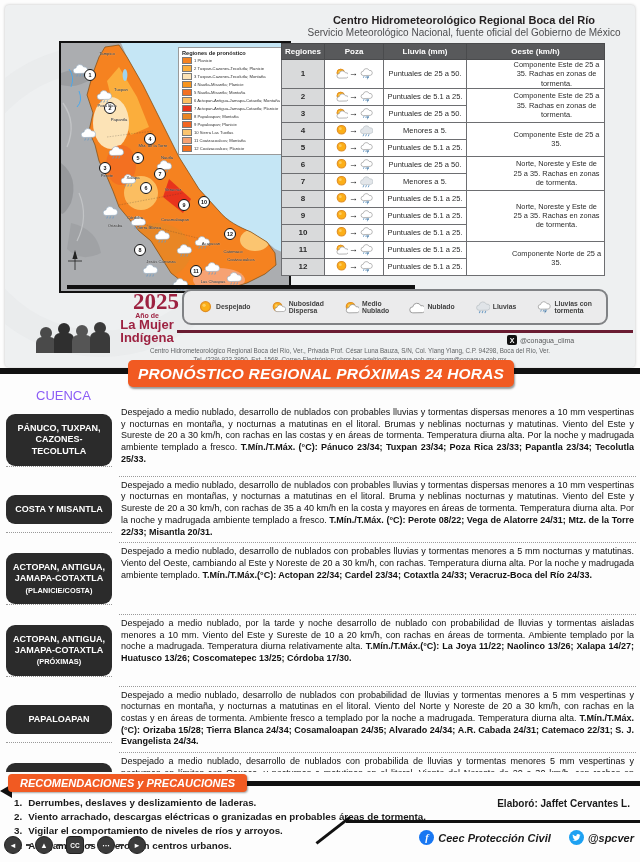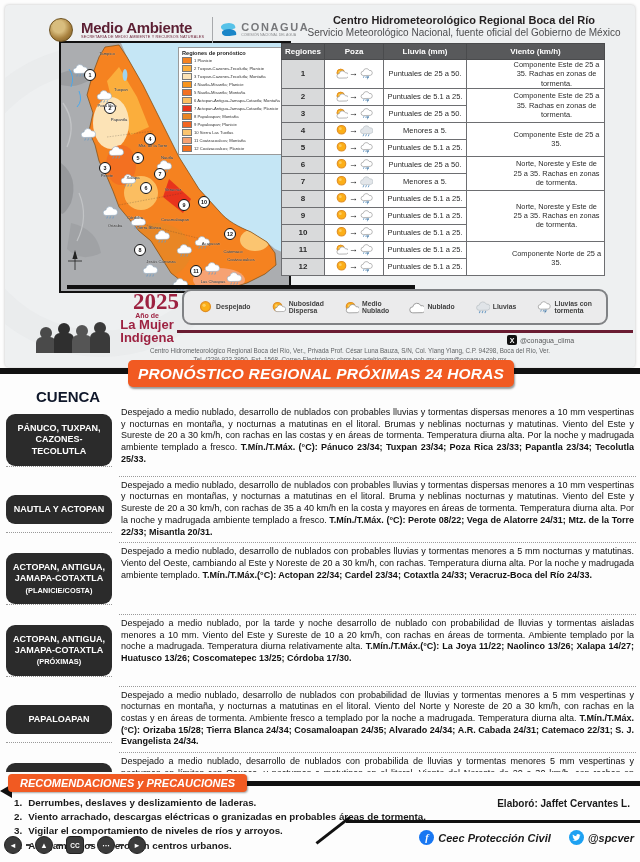--- a/index.html
+++ b/index.html
@@ -81,21 +81,21 @@
     font-weight:bold;display:flex;align-items:center;justify-content:center;}
   .x-handle{font-size:7px;color:#58595b;}
   .addr{position:absolute;left:110px;top:341px;width:470px;text-align:center;font-size:6.3px;
     color:#616365;line-height:1.5;z-index:3;}
   
   .black-line2{position:absolute;left:0;top:368px;width:640px;height:6px;background:#111;}
   .main-banner{position:absolute;left:128px;top:360px;width:386px;height:27px;background:#f15a22;
     border-radius:5px;display:flex;align-items:center;justify-content:center;z-index:4;
     box-shadow:1px 2px 2px rgba(0,0,0,.4);}
   .main-banner span{color:#fff;font-size:15.5px;font-weight:bold;font-style:italic;letter-spacing:.2px;}
-  .cuenca-h{position:absolute;left:36px;top:388px;font-size:15px;font-weight:bold;color:#0f172a;}
+  .cuenca-h{position:absolute;left:36px;top:388px;font-size:13px;font-weight:normal;color:#8b5cf6;}
   .cuenca-grid{position:absolute;left:6px;top:404px;width:630px;height:368px;display:grid;
     grid-template-columns:106px 1fr;column-gap:7px;overflow:hidden;}
   .cu-label{display:flex;align-items:center;justify-content:center;margin:10px 0;}
   .cu-box{background:#2b2b2b;color:#fff;border-radius:9px;padding:9px 4px;width:100%;
     text-align:center;font-weight:bold;font-size:9px;line-height:1.25;box-sizing:border-box;}
   .cu-box .sub{font-size:7.4px;display:block;margin-top:1px;}
   .cu-text{font-size:9px;line-height:1.3;text-align:justify;padding:3px 2px 4px 2px;color:#111;}
   .cu-text b{font-weight:bold;}
   .cu-row-sep{border-bottom:1.5px dotted #9a9a9a;}
   
@@ -127,38 +127,20 @@
     align-items:center;justify-content:center;font-size:7.5px;font-weight:bold;cursor:pointer;
     border:1px solid #222;}
   .a11y-btn.cc{border-radius:4px;font-size:6.5px;}
   .wic{display:inline-block;vertical-align:middle;}
 </style>
 </head>
 <body>
 
 <div class="top-card">
 
-  <div class="brand-row">
-    <div class="semarnat-emblem"></div>
-    <div class="ma-text">
-      <div class="ma-title">Medio Ambiente</div>
-      <div class="ma-sub">SECRETARÍA DE MEDIO AMBIENTE Y RECURSOS NATURALES</div>
-    </div>
-    <div class="brand-divider"></div>
-    <div class="conagua">
-      <div class="swoosh">
-          <i></i>
-          <i></i>
-        </div>
-      <div class="cn-text">
-        <div class="cn-title">CONAGUA</div>
-        <div class="cn-sub">COMISIÓN NACIONAL DEL AGUA</div>
-      </div>
-    </div>
-  </div>
 
   <div class="doc-title">
     <div class="t1">Centro Hidrometeorológico Regional Boca del Río</div>
     <div class="t2">Servicio Meteorológico Nacional, fuente oficial del Gobierno de México</div>
   </div>
 
   <div class="map-box">
     <svg class="mapsvg" width="228" height="248" viewBox="0 0 228 248">
       <defs>
         <clipPath id="stclip">
@@ -308,21 +290,21 @@
         <div class="m-city" style="left: 152px; top: 238px;">Las Choapas</div>
       </div>
   </div>
 
   <table class="fx-table">
     <thead>
         <tr id="fxHead">
           <th>Regiones</th>
           <th>Poza</th>
           <th>Lluvia (mm)</th>
-          <th>Viento (km/h)</th>
+          <th>Oeste (km/h)</th>
         </tr>
       </thead>
     <tbody id="fxBody">
         <tr>
           <td class="rg">1</td>
           <td class="sk">
             <span class="skyline">
               <svg class="wic" width="13" height="13" viewBox="0 0 16 14">
                 <circle cx="7" cy="6.2" r="4.6" fill="#FCAF17" stroke="#E08E24" stroke-width="1.2"></circle>
                 <circle cx="5.7" cy="5" r="1.5" fill="#FDD26E" opacity=".85"></circle>
@@ -710,21 +692,21 @@
   <span>PRONÓSTICO REGIONAL PRÓXIMAS 24 HORAS</span>
 </div>
 <div class="cuenca-h">CUENCA</div>
 
 <div class="cuenca-grid" id="cuencaGrid">
     <div class="cu-label cu-row-sep">
       <div class="cu-box">PÁNUCO, TUXPAN, CAZONES-TECOLUTLA</div>
     </div>
     <div class="cu-text cu-row-sep"><span>Despejado a medio nublado, desarrollo de nublados con probables lluvias y tormentas dispersas menores a 10 mm vespertinas y nocturnas en montaña, y nocturnas a matutinas en el litoral. Brumas y neblinas nocturnas y matutinas. Viento del Este y Sureste de 20 a 30 km/h, con rachas en las costas y en áreas de tormenta. Temperatura diurna alta. Por la noche y madrugada ambiente templado a fresco. </span><b>T.Mín./T.Máx. (°C): Pánuco 23/34; Tuxpan 23/34; Poza Rica 23/33; Papantla 23/34; Tecolutla 25/33.</b></div>
     <div class="cu-label cu-row-sep">
-      <div class="cu-box">NAUTLA Y ACTOPAN</div>
+      <div class="cu-box">COSTA Y MISANTLA</div>
     </div>
     <div class="cu-text cu-row-sep"><span>Despejado a medio nublado, desarrollo de nublados con probables lluvias y tormentas dispersas menores a 10 mm vespertinas y nocturnas en montañas, y nocturnas a matutinas en el litoral. Bruma y neblinas nocturnas y matutinas. Viento del Este y Sureste de 20 a 30 km/h, con rachas de 35 a 40 km/h en la costa y mayores en áreas de tormenta. Temperatura diurna alta. Por la noche y madrugada ambiente templado a fresco. </span><b>T.Mín./T.Máx. (°C): Perote 08/22; Vega de Alatorre 24/31; Mtz. de la Torre 22/33; Misantla 20/31.</b></div>
     <div class="cu-label cu-row-sep">
       <div class="cu-box">ACTOPAN, ANTIGUA, JAMAPA-COTAXTLA<span class="sub">(PLANICIE/COSTA)</span></div>
     </div>
     <div class="cu-text cu-row-sep"><span>Despejado a medio nublado, desarrollo de nublados con probables lluvias y tormentas menores a 5 mm nocturnas y matutinas. Viento del Oeste, cambiando al Este y Noreste de 20 a 30 km/h, con rachas. Temperatura diurna alta. Por la noche y madrugada ambiente templado. </span><b>T.Mín./T.Máx.(°C): Actopan 22/34; Cardel 23/34; Cotaxtla 24/33; Veracruz-Boca del Río 24/33.</b></div>
     <div class="cu-label cu-row-sep">
       <div class="cu-box">ACTOPAN, ANTIGUA, JAMAPA-COTAXTLA<span class="sub">(PRÓXIMAS)</span></div>
     </div>
     <div class="cu-text cu-row-sep"><span>Despejado a medio nublado, por la tarde y noche desarrollo de nublado con probabilidad de lluvias y tormentas aisladas menores a 10 mm. Viento del Este y Sureste de 10 a 20 km/h, con rachas en áreas de tormenta. Ambiente templado por la noche a madrugada. Temperatura diurna relativamente alta. </span><b>T.Mín./T.Máx.(°C): La Joya 11/22; Naolinco 13/26; Xalapa 14/27; Huatusco 13/26; Coscomatepec 13/25; Córdoba 17/30.</b></div>

